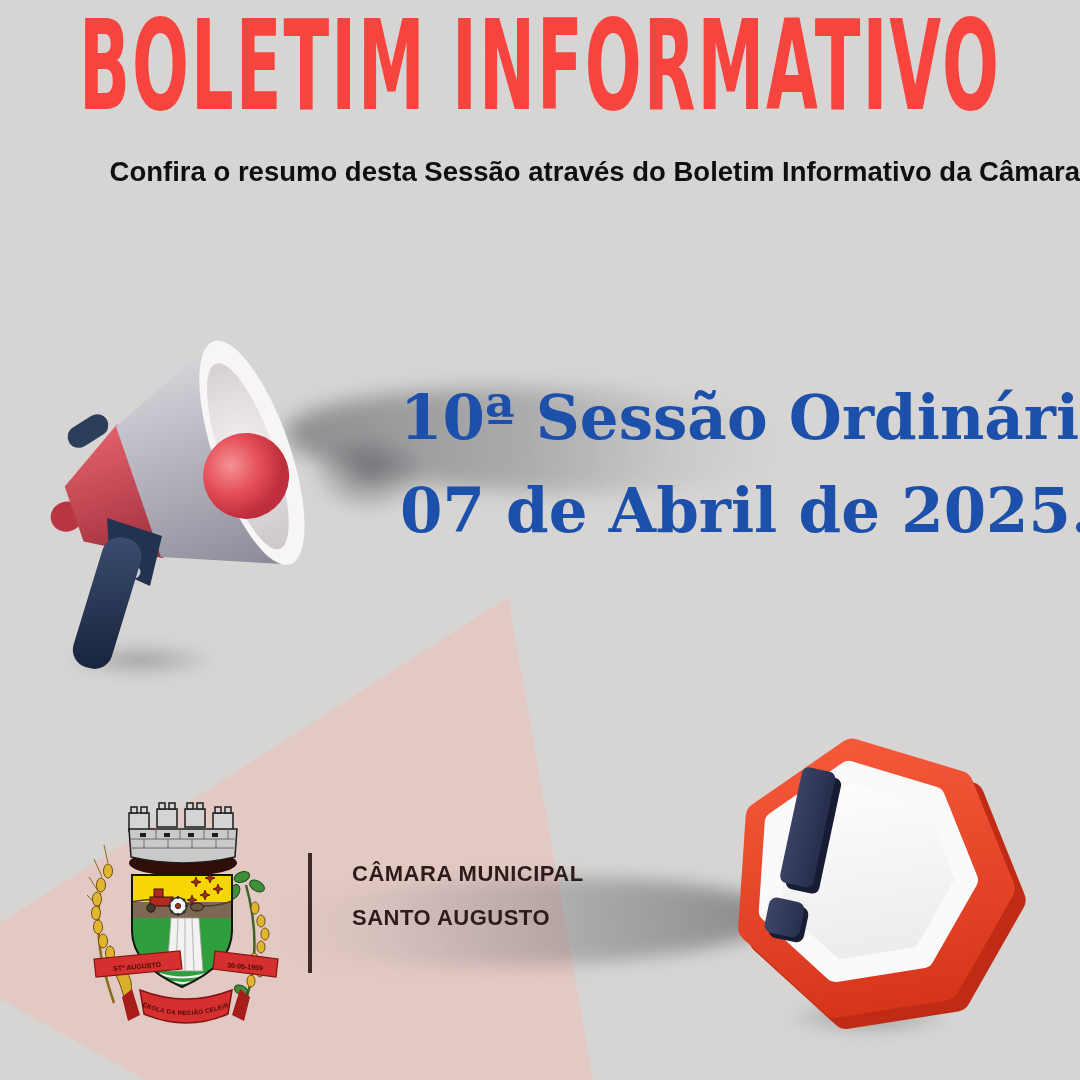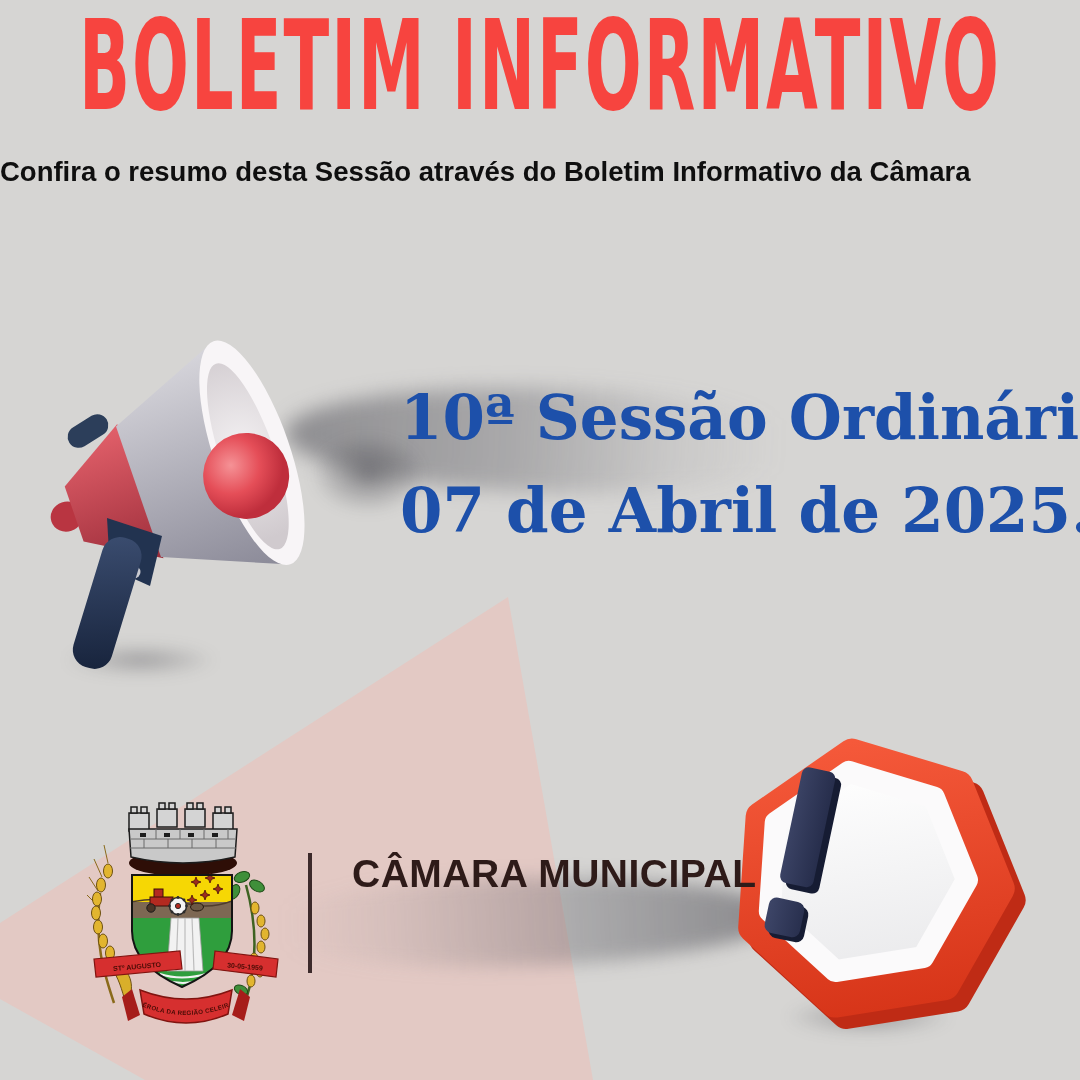--- a/index.html
+++ b/index.html
@@ -23,29 +23,29 @@
   .shadow-megaphone{left:38px;top:638px;width:205px;height:44px;
      background:radial-gradient(closest-side,rgba(55,55,62,.34),rgba(55,55,62,0) 75%);
      filter:blur(7px);}
   .shadow-warning{left:756px;top:992px;width:225px;height:50px;
      background:radial-gradient(closest-side,rgba(55,55,62,.38),rgba(55,55,62,0) 75%);
      filter:blur(7px);}
 
   .title{position:absolute;top:-6px;left:0;width:1080px;text-align:center;
      font-family:"DejaVu Sans",sans-serif;font-weight:bold;font-size:67px;
      letter-spacing:2px;transform:scaleY(1.85);transform-origin:50% 0;white-space:nowrap;}
-  .intro{position:absolute;top:150px;left:0;width:1080px;text-align:left;
+  .intro{position:absolute;top:150px;left:0;width:1080px;text-align:right;
      font-weight:bold;font-size:27.5px;line-height:43px;}
   .intro span{display:block;}
   .session-line{position:absolute;left:400px;width:680px;text-align:center;
      font-family:"DejaVu Serif",serif;font-weight:bold;font-size:61px;line-height:70px;
      white-space:nowrap;}
   .session-1{top:383px;}
   .session-2{top:476px;}
-  .org-block{position:absolute;left:352px;top:852px;font-weight:bold;font-size:39px;
+  .org-block{position:absolute;left:352px;top:852px;font-weight:bold;font-size:22px;
      line-height:44px;letter-spacing:.5px;white-space:nowrap;}
   .org-block span{display:block;}
   .divider{position:absolute;left:308px;top:853px;width:4px;height:120px;background:#3c2a2b;}
   svg{position:absolute;overflow:visible;}
   svg text{font-family:"Liberation Sans",sans-serif;font-weight:bold;}
   .svg-megaphone{left:22px;top:328px;}
   .svg-warning{left:700px;top:714px;}
   .svg-crest{left:84px;top:793px;}
 </style>
 </head>
@@ -251,15 +251,16 @@
       <text font-size="6.2" fill="#4a0c06" letter-spacing="0.3">
         <textPath href="#bannerCurve" startOffset="50%" text-anchor="middle">PÉROLA DA REGIÃO CELEIRO</textPath>
       </text>
     </g>
   </svg>
 
   <div class="divider"></div>
 
   <div class="org-block" style="color: rgb(46, 27, 25);">
     <span>CÂMARA MUNICIPAL</span>
+    <span>SANTO AUGUSTO</span>
   </div>
 
 </div>
 
 </body></html>

